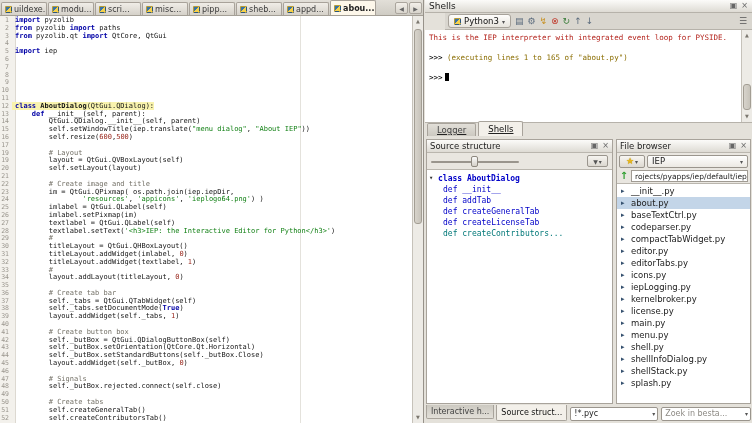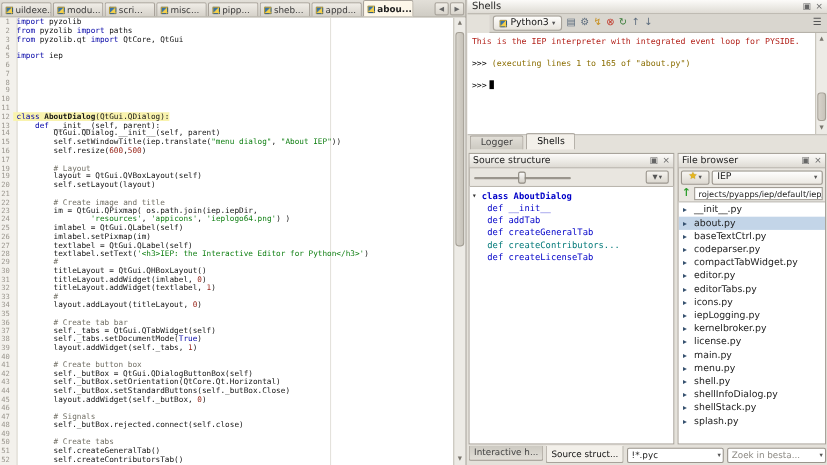--- a/index.html
+++ b/index.html
@@ -34,21 +34,21 @@
     display:flex; align-items:center; justify-content:center; }
 
   #editor-body { position:absolute; left:0; top:16px; right:0; bottom:0; background:#fff; overflow:hidden; }
   #gutter-bg { position:absolute; left:0; top:0; bottom:0; width:16px; background:#f3f1ec; border-right:1px solid #ddd9d1; }
   #edge-line { position:absolute; left:300px; top:0; bottom:0; width:1px; background:#e4e2dc; }
   #code { position:absolute; left:0; top:1px; right:11px; }
   .cl { position:relative; height:7.8px; font:7px/7.8px "DejaVu Sans Mono", monospace; white-space:pre; }
   .ln { display:inline-block; width:12px; padding-right:3px; text-align:right; font-size:6.5px; color:#9a968e; }
   .ct { padding-left:3px; }
   .ct.hl { background:#f9f3ae; }
-  .tk { color:#0000a6; font-weight:normal; }
+  .tk { color:#0000a6; font-weight:bold; }
   .tp { color:#141414; }
   .ts { color:#0f7f12; }
   .tc { color:#737066; }
   .tm { color:#99271c; }
   .td { color:#141414; font-weight:bold; }
 
   .vsb { position:absolute; right:0; top:0; bottom:0; width:11px; background:#edebe6; border-left:1px solid #c6c2ba; }
   .vsb .thumb { position:absolute; left:1px; right:1px; background:linear-gradient(90deg,#d7d3cb,#c7c3ba); border:1px solid #a39e94; border-radius:3px; }
   .sarr { position:absolute; left:0; right:0; height:9px; font-size:5px; color:#7a766e; text-align:center; line-height:9px; }
   .sarr.top { top:1px; } .sarr.bot { bottom:1px; }
@@ -71,21 +71,21 @@
   #shell-menu { margin-left:auto; color:#555; padding-right:2px; }
 
   #shell-output { position:absolute; left:0; right:0; top:30px; height:93px; background:#fff; border-bottom:1px solid #b6b2aa; overflow:hidden; }
   #shell-lines { padding:3px 4px; }
   .sl { font:7.5px/10px "DejaVu Sans Mono", monospace; white-space:pre; color:#222; }
   .sb { color:#b3231c; }
   .sx { color:#8a6d00; }
   .spr { color:#000; }
   .scur { display:inline-block; width:4px; height:8px; background:#000; vertical-align:-1px; margin-left:2px; }
 
-  #shell-tabs { position:absolute; left:2px; right:0; top:108px; height:28px; display:flex; gap:2px; align-items:flex-end; }
+  #shell-tabs { position:absolute; left:2px; right:0; top:108px; height:28px; display:flex; gap:2px; align-items:flex-end;text-decoration:underline; }
   .stab { height:13px; padding:0 9px; display:flex; align-items:center; font-size:8.5px; color:#444;
     border:1px solid #a8a39b; border-bottom:none; border-radius:2px 2px 0 0;
     background:linear-gradient(#e2dfd8,#ccc9c1); }
   .stab.active { height:15px; background:#f3f0ea; color:#111; }
 
   #tools { position:absolute; left:1px; right:1px; top:139px; bottom:19px; display:flex; gap:3px; }
   .panel { border:1px solid #a8a39b; background:#e9e6e0; display:flex; flex-direction:column; min-width:0; }
   #source-structure { width:187px; flex:none; }
   #file-browser { flex:1; }
   .phead { flex:none; height:13px; background:linear-gradient(#fcfbf9,#dedbd4); border-bottom:1px solid #bab6ae;
@@ -318,24 +318,24 @@
             <div class="ti ind">
               <span style="color: rgb(0, 0, 200);">def __init__</span>
             </div>
             <div class="ti ind">
               <span style="color: rgb(0, 0, 200);">def addTab</span>
             </div>
             <div class="ti ind">
               <span style="color: rgb(0, 0, 200);">def createGeneralTab</span>
             </div>
             <div class="ti ind">
+              <span style="color: rgb(0, 0, 200);">def createLicenseTab</span>
+            </div>
+            <div class="ti ind">
               <span style="color: rgb(0, 120, 120);">def createContributors...</span>
-            </div>
-            <div class="ti ind">
-              <span style="color: rgb(0, 0, 200);">def createLicenseTab</span>
             </div>
           </div>
       </div>
 
       <div id="file-browser" class="panel">
         <div class="phead">
           <span>File browser</span>
           <span class="sp"></span>
           <span class="hic">▣</span>
           <span class="hic">×</span>

